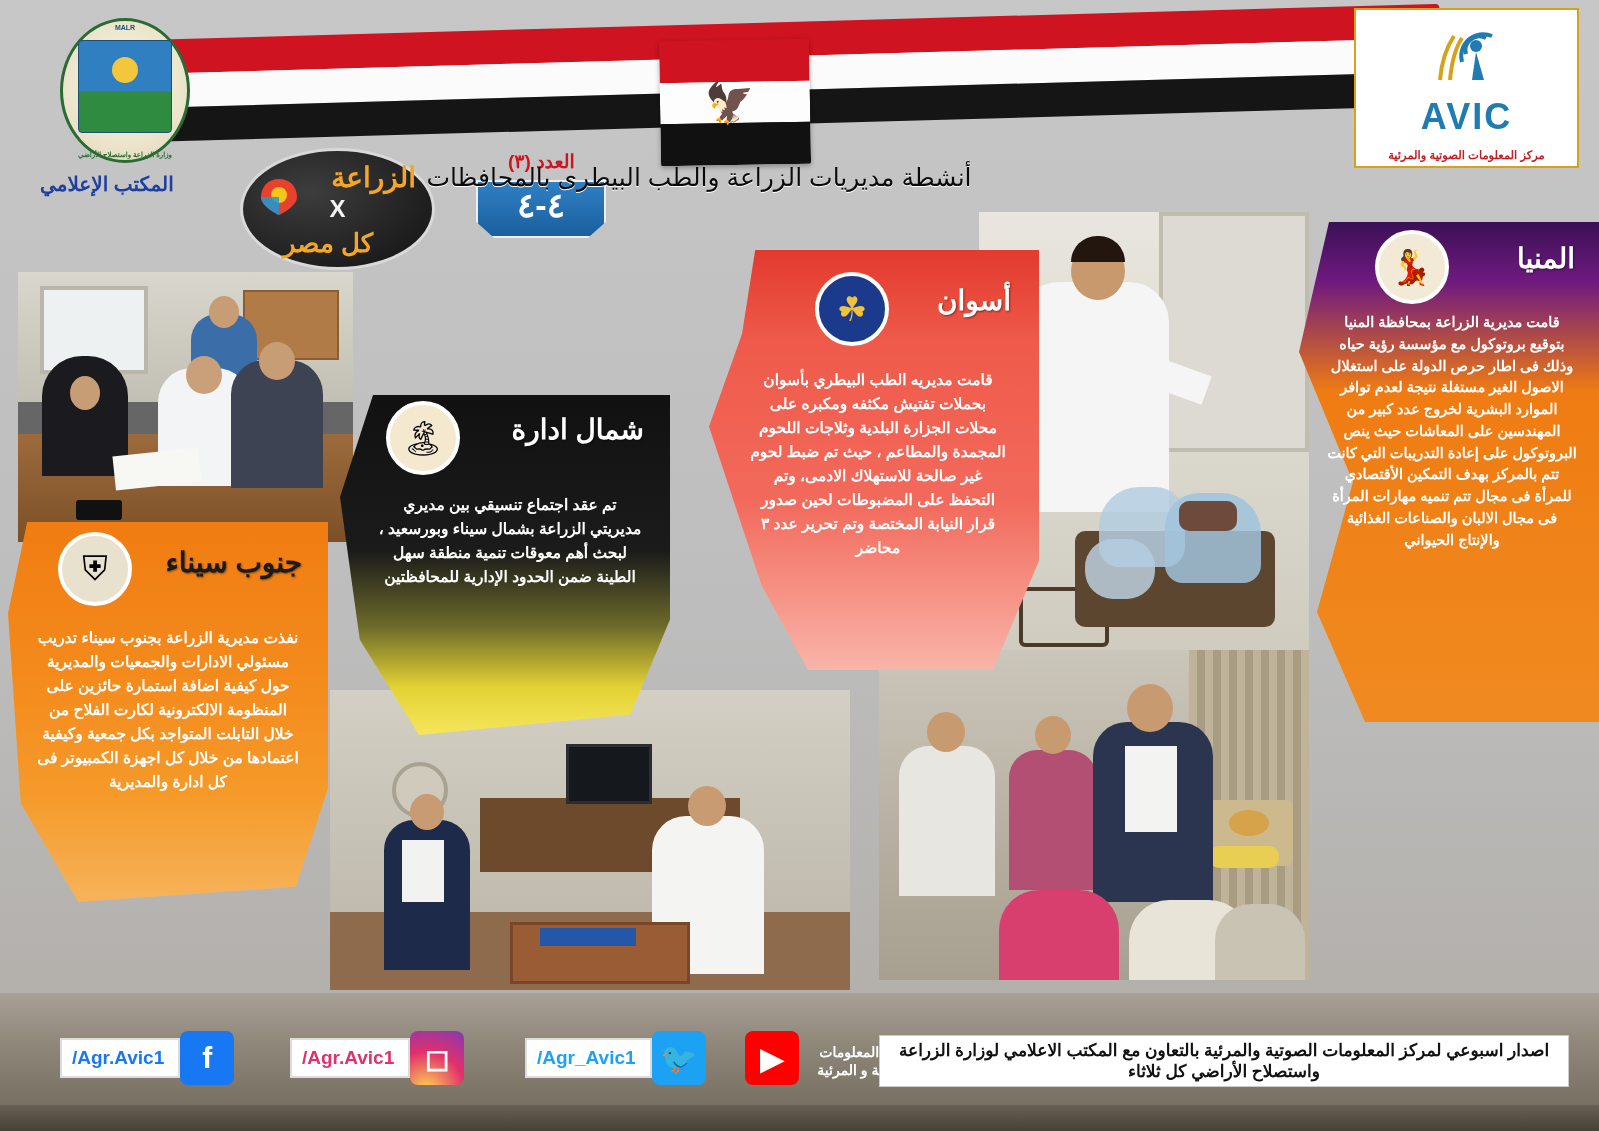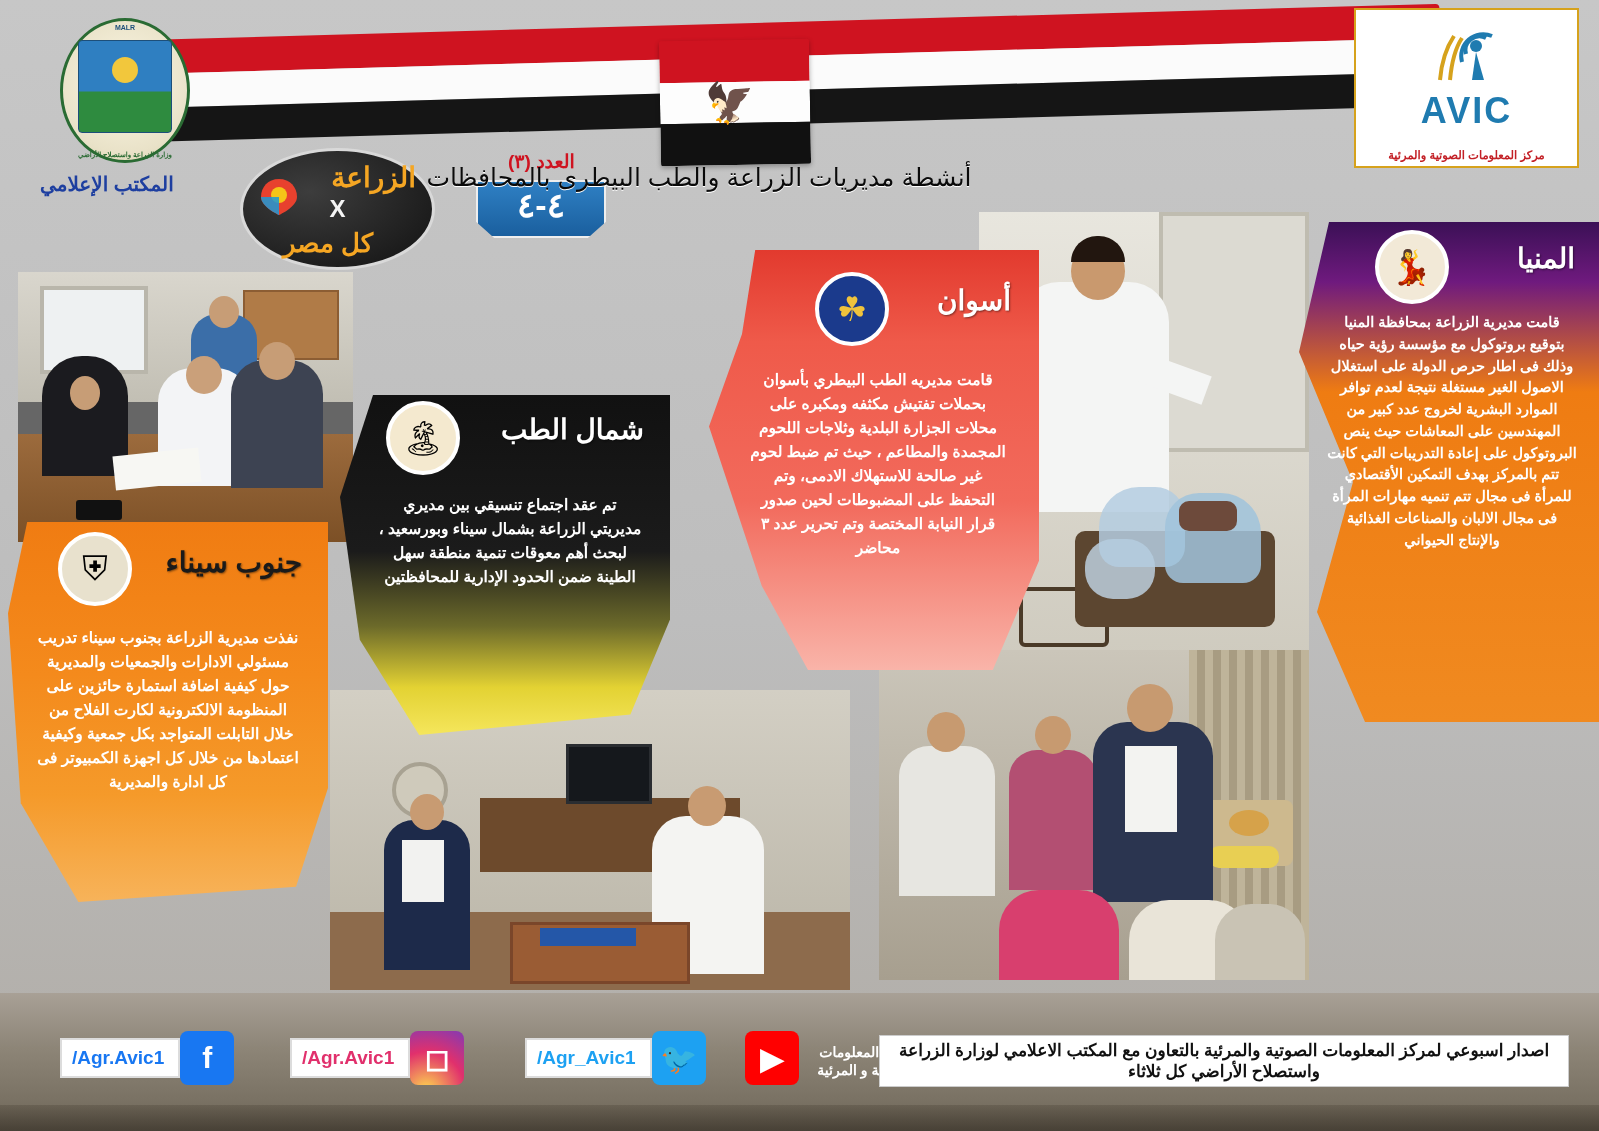--- a/index.html
+++ b/index.html
@@ -77,21 +77,21 @@
   
   .avic {
     position: absolute; right: 20px; top: 8px; width: 225px; height: 160px;
     background: #fff; border: 2px solid #d6a21c;
   }
   .avic .wave {
     position: absolute; left: 50%; top: 16px; transform: translateX(-50%);
     width: 70px; height: 58px;
   }
   .avic .nm {
-    position:absolute; left:0; top: 80px; width: 100%;
+    position:absolute; left:0; top: 86px; width: 100%;
     text-align:center; font-size: 36px; font-weight:bold; color:#1f7bb0; letter-spacing: 2px;
   }
   .avic .sub {
     position:absolute; left:0; bottom: 4px; width:100%; text-align:center;
     font-size: 11.5px; color:#c32026; font-weight:bold; direction: rtl;
   }
 
   
   .zira-ellipse {
     position:absolute; left: 240px; top: 148px; width: 195px; height: 122px;
@@ -459,21 +459,21 @@
   <div class="card" id="card-aswan">
     <div class="shape"></div>
     <div class="gov-badge">☘</div>
     <div class="gov-title">أسوان</div>
     <div class="body">قامت مديريه الطب البيطري بأسوان بحملات تفتيش مكثفه ومكبره على محلات الجزارة البلدية وثلاجات اللحوم المجمدة والمطاعم ، حيث تم ضبط لحوم غير صالحة للاستهلاك الادمى، وتم التحفظ على المضبوطات لحين صدور قرار النيابة المختصة وتم تحرير عدد ٣ محاضر</div>
   </div>
 
   <div class="card" id="card-north-sinai">
     <div class="shape"></div>
     <div class="gov-badge">🏝</div>
-    <div class="gov-title">شمال الطب</div>
+    <div class="gov-title">شمال ادارة</div>
     <div class="body">تم عقد اجتماع تنسيقي بين مديري مديريتي الزراعة بشمال سيناء وبورسعيد ، لبحث أهم معوقات تنمية منطقة سهل الطينة ضمن الحدود الإدارية للمحافظتين</div>
   </div>
 
   <div class="card" id="card-south-sinai">
     <div class="shape"></div>
     <div class="gov-badge">⛨</div>
     <div class="gov-title">جنوب سيناء</div>
     <div class="body">نفذت مديرية الزراعة بجنوب سيناء تدريب مسئولي الادارات والجمعيات والمديرية حول كيفية اضافة استمارة حائزين على المنظومة الالكترونية لكارت الفلاح من خلال التابلت المتواجد بكل جمعية وكيفية اعتمادها من خلال كل اجهزة الكمبيوتر فى كل ادارة والمديرية</div>
   </div>
 

